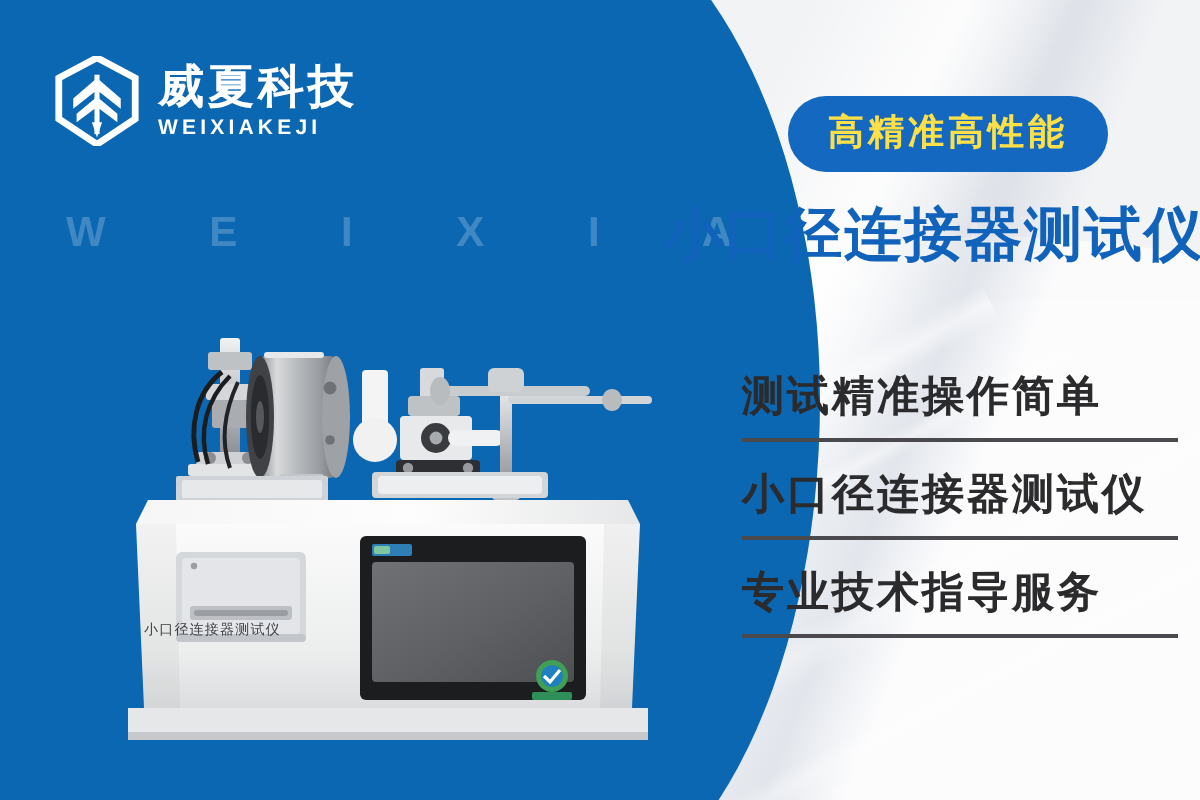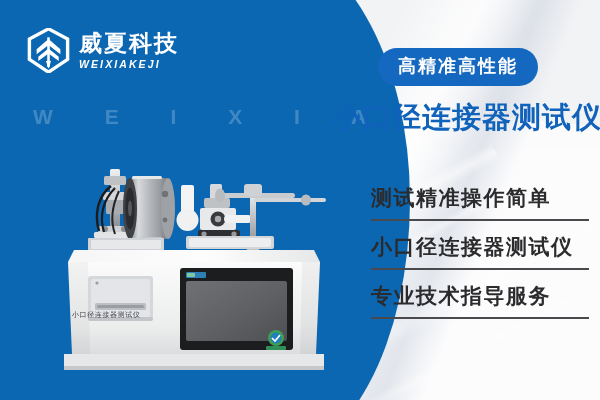--- a/index.html
+++ b/index.html
@@ -98,38 +98,38 @@
     z-index:20;
   }
   .logo-mark { width:43px; height:45px; display:block; }
   .logo-text { display:flex; flex-direction:column; line-height:1; }
   .logo-cn {
     color:#ffffff; font-size:23px; font-weight:bold;
     letter-spacing:2px; white-space:nowrap;
   }
   .logo-en {
     color:#ffffff; font-size:10.5px; font-weight:bold;
-    letter-spacing:2.1px; margin-top:4px; white-space:nowrap;font-style:italic;
+    letter-spacing:2.1px; margin-top:4px; white-space:nowrap;
   }
 
   
   .watermark {
     position:absolute; top:105px; left:33px;
     color:rgba(255,255,255,.22);
     font-size:21px; font-weight:bold;
     letter-spacing:23px;
     white-space:nowrap;
     z-index:15;
   }
 
   
   .badge {
-    position:absolute; top:48px; left:378px;
+    position:absolute; top:48px; left:394px;
     background:#1468c0;
-    color:#ffffff;
+    color:#fde047;
     font-size:18px; font-weight:bold;
     letter-spacing:2px;
     padding:6px 20px 8px 20px;
     border-radius:20px;
     white-space:nowrap;
     z-index:20;
   }
   .title {
     position:absolute; top:98px; left:332px;
     color:#1062bb;

